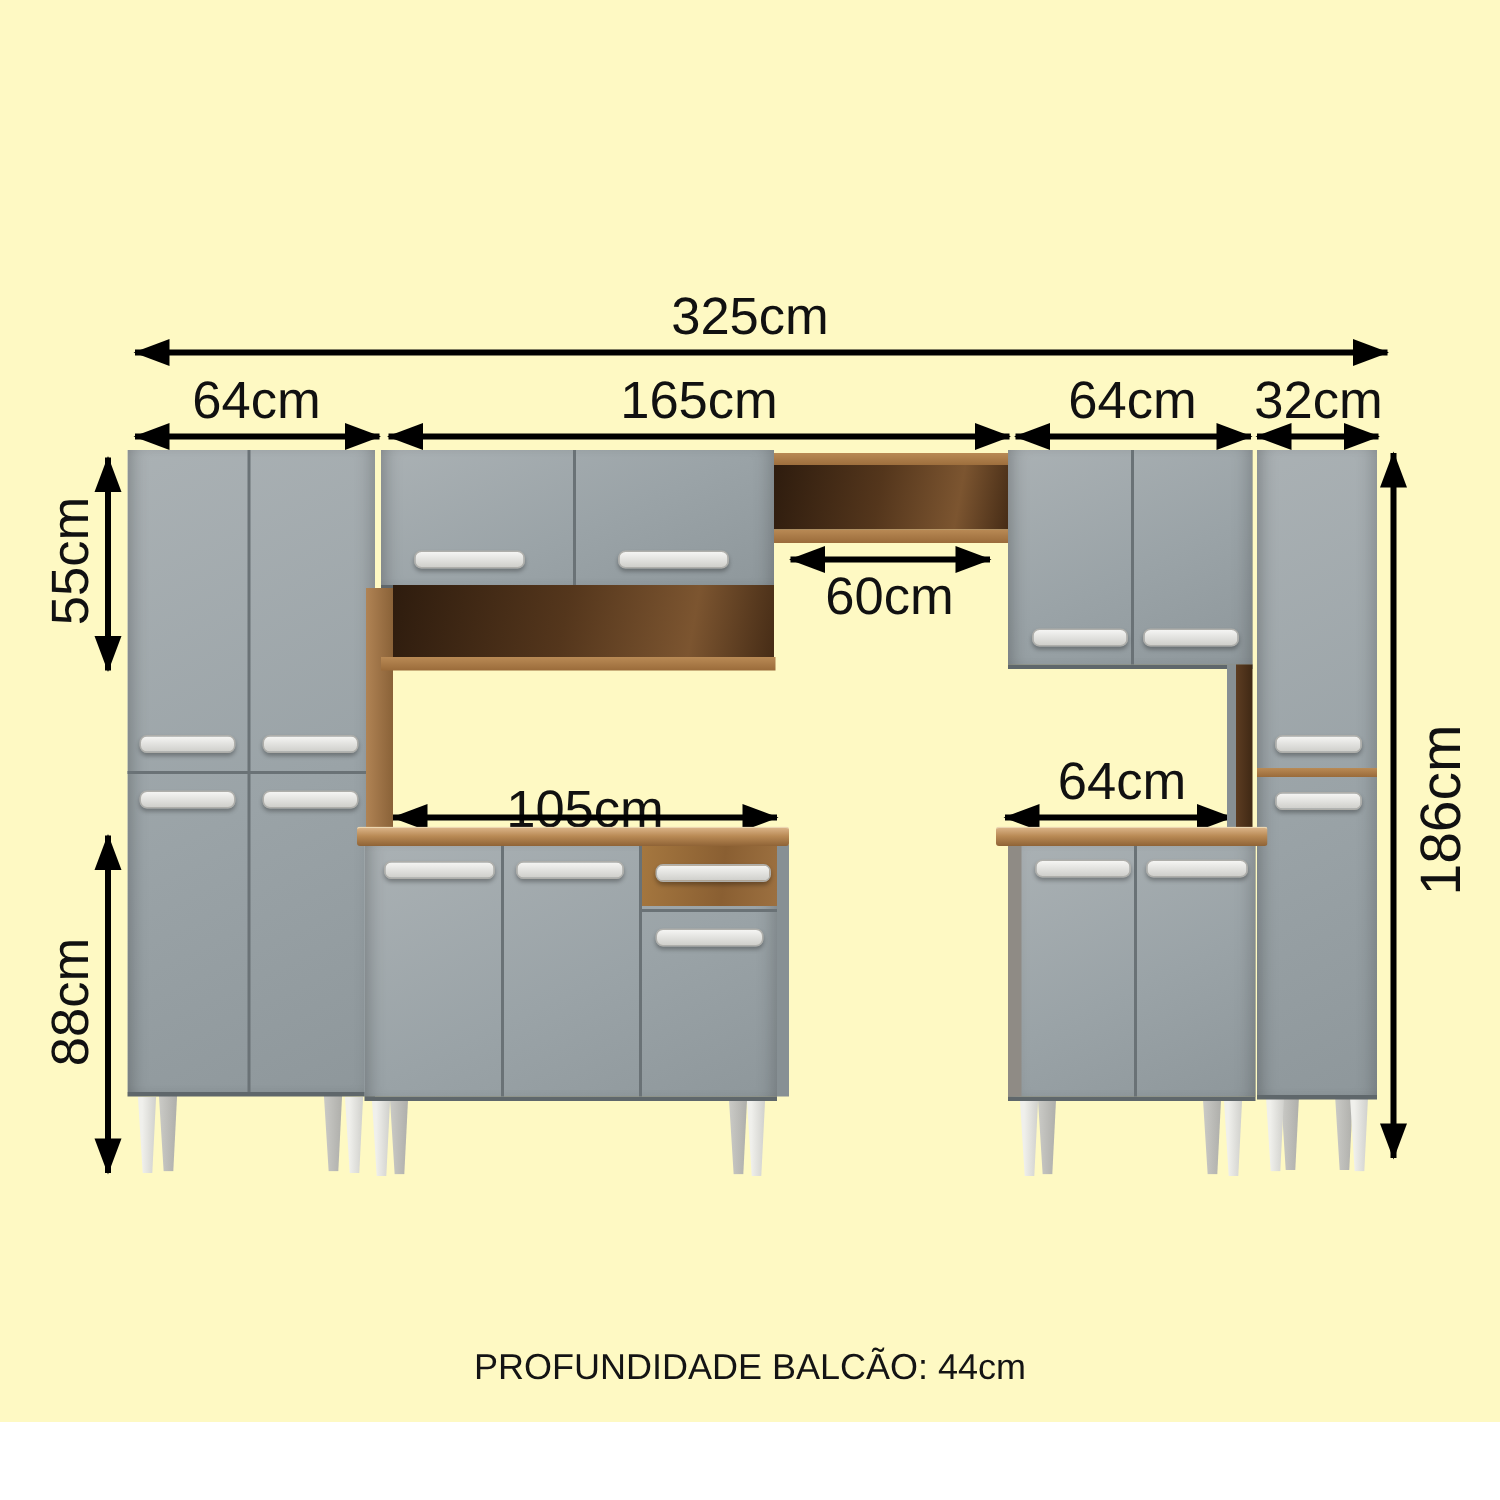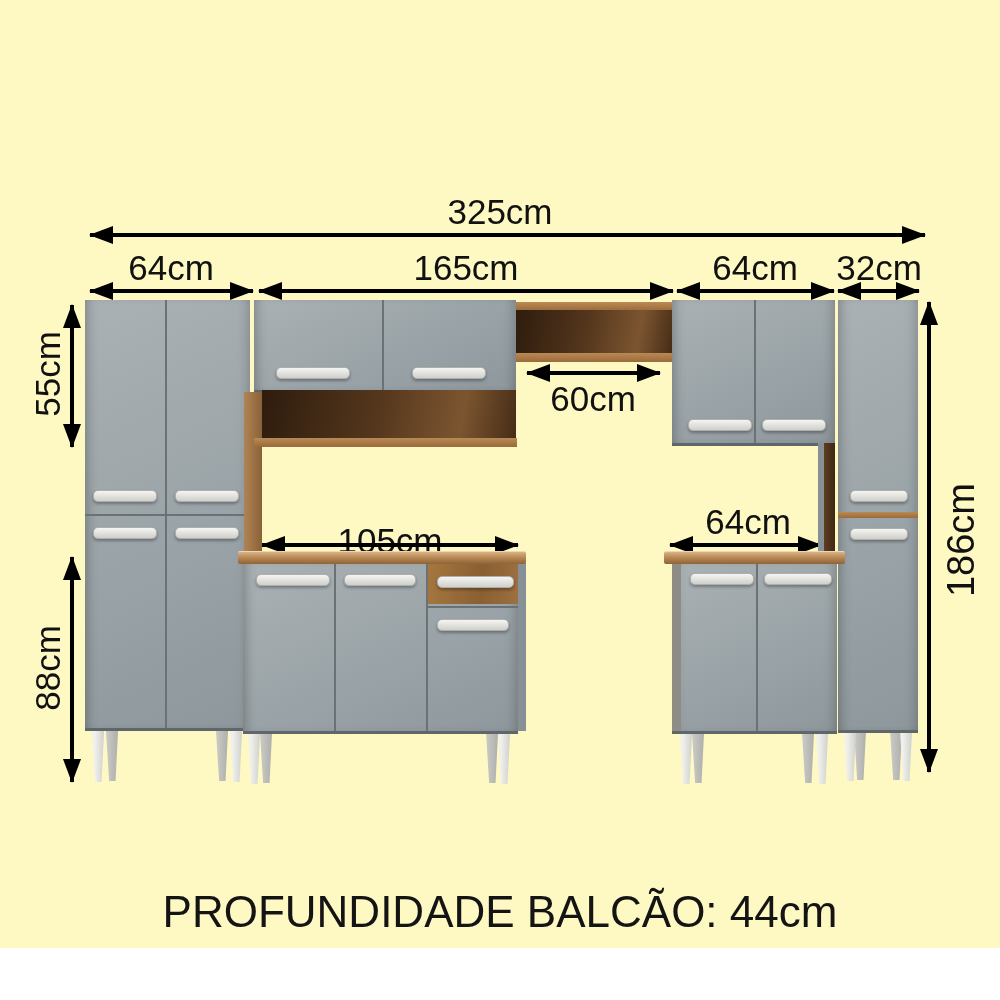--- a/index.html
+++ b/index.html
@@ -32,21 +32,21 @@
   .woodlight{position:absolute;background:linear-gradient(#b98a55,#9a6b3a);}
   .wooddark{position:absolute;background:linear-gradient(100deg,#2e1c0e 0%,#54361c 45%,#7c5530 78%,#462c16 100%);}
   .woodpanel{position:absolute;background:linear-gradient(90deg,#b08354,#8a6238);}
   .countertop{position:absolute;background:linear-gradient(#d9b286 0%,#b98a55 45%,#8f6336 100%);
         border-top:1px solid #ecd7b2;border-radius:2px;}
   .leg{position:absolute;width:16px;height:51px;
         background:linear-gradient(90deg,#f0f0ec 30%,#c9c9c5 100%);
         clip-path:polygon(12% 0,88% 0,72% 100%,32% 100%);}
   .leg.back{background:linear-gradient(90deg,#cfcfcb,#aaaaa6);}
   .sliver-grey{position:absolute;background:#879094;}
-  .footer{position:absolute;font-size:44px;color:#141414;white-space:nowrap;
+  .footer{position:absolute;font-size:24px;color:#141414;white-space:nowrap;
         transform:translate(-50%,-50%);line-height:1;}
 </style>
 </head>
 <body>
 
 <div id="stage">
 
   <span class="dim" style="left:500px;top:211px;">325cm</span>
   <div class="ha" style="left:90px;top:233px;width:835px;"></div>
 

